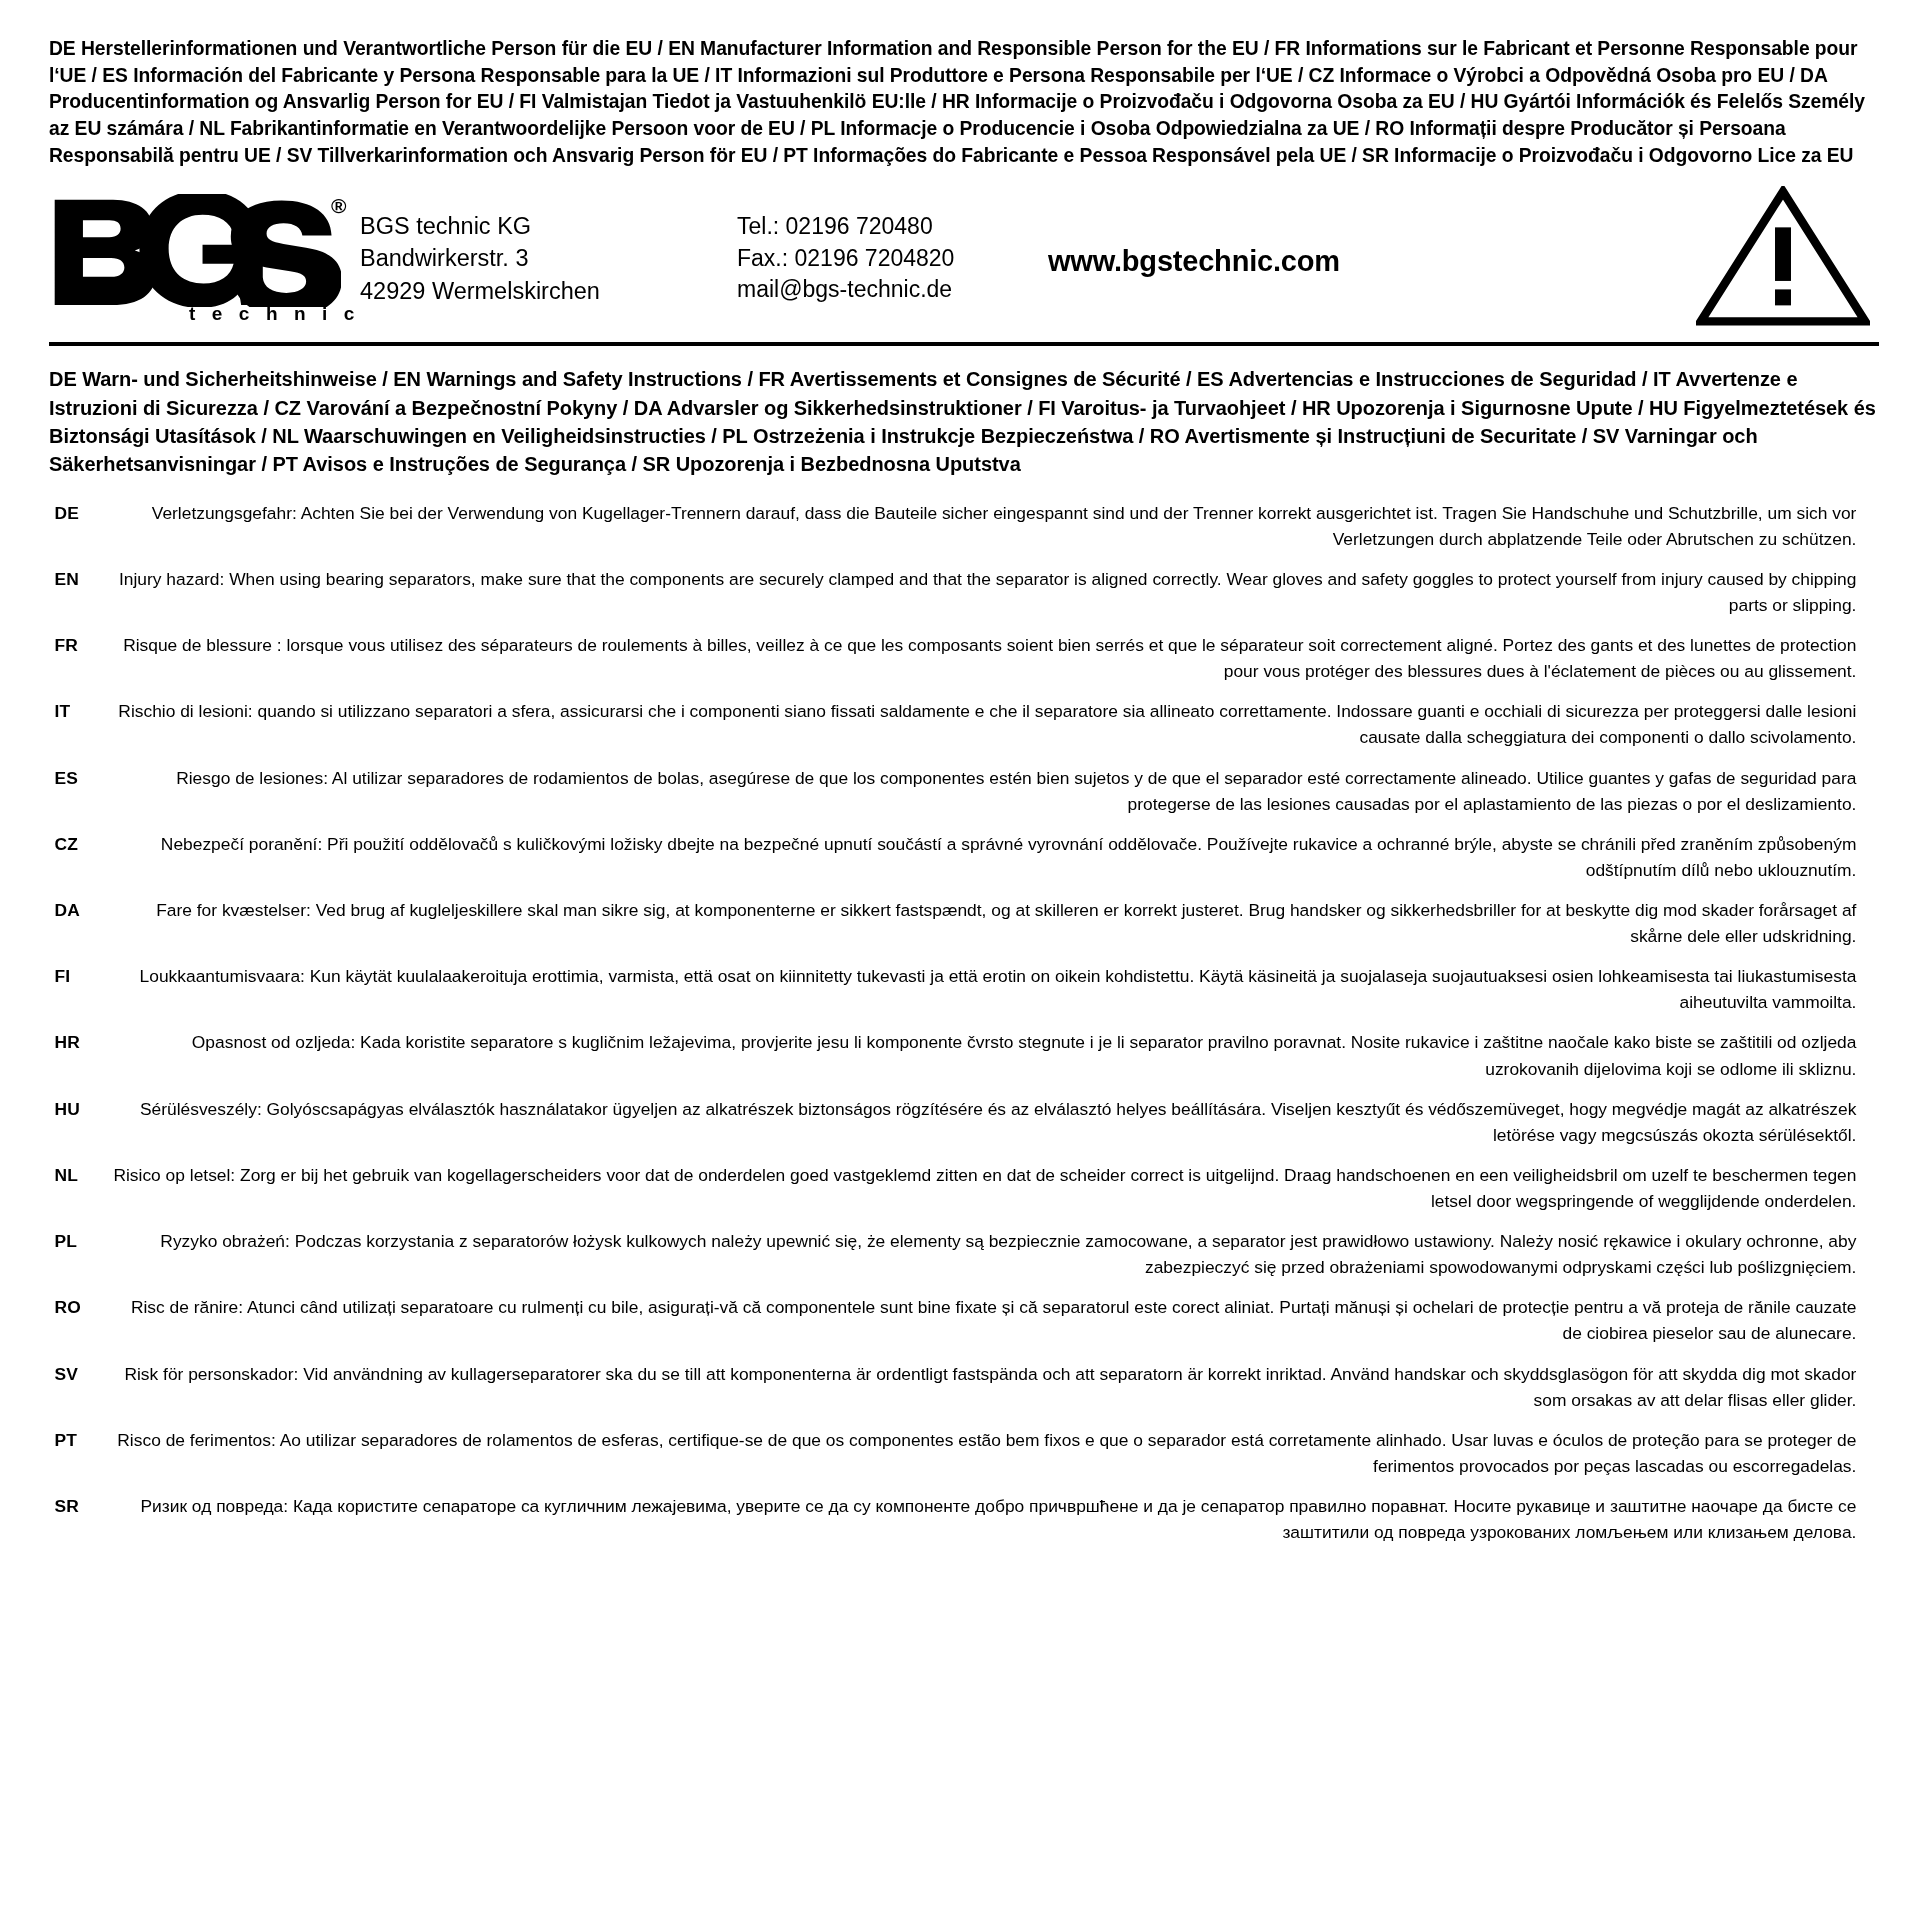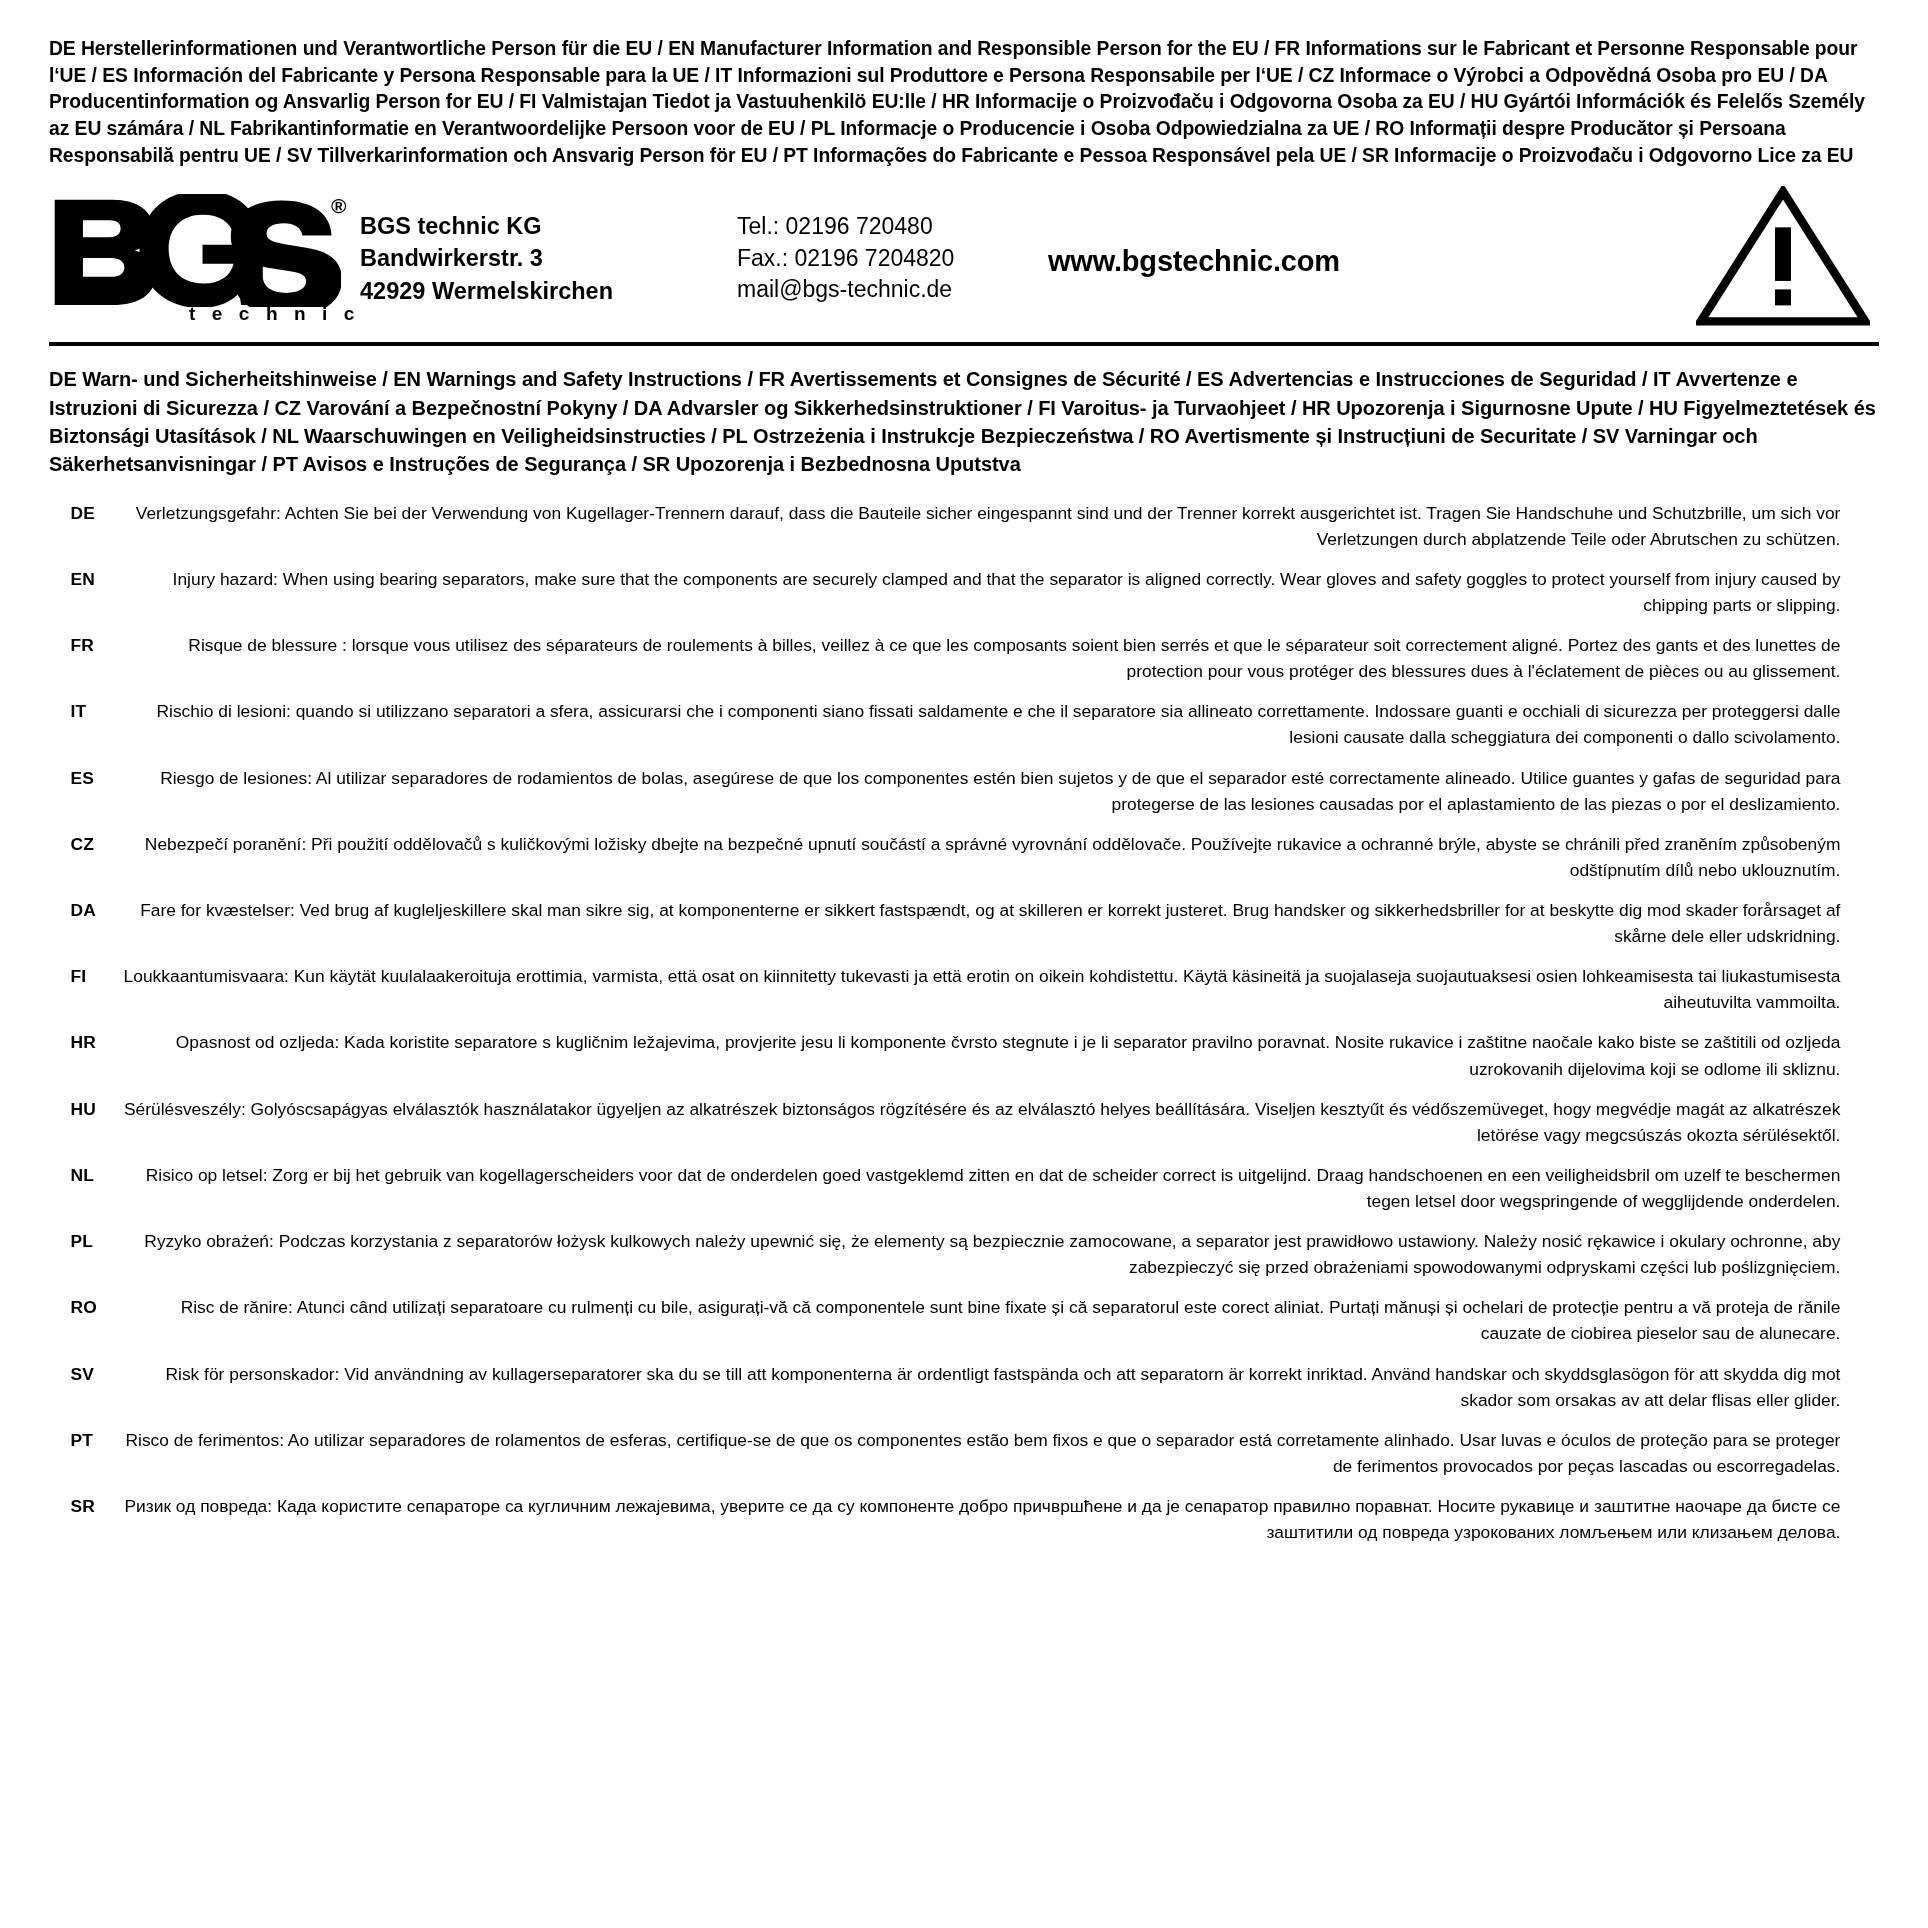--- a/index.html
+++ b/index.html
@@ -55,21 +55,20 @@
     top: 5.6px;
     left: 282px;
     font-size: 21px;
     font-weight: bold;
   }
   .addr-block {
     flex: 0 0 377px;
     font-size: 23.5px;
     line-height: 1.38;
     padding-top: 3.8px;
-    font-weight: bold;
   }
   .contact-block {
     flex: 0 0 311px;
     font-size: 23px;
     line-height: 1.38;
     padding-top: 3.8px;
   }
   .web-block {
     flex: 1 1 auto;
     text-align: left;
@@ -90,21 +89,21 @@
   .warn-heading {
     font-size: 20px;
     font-weight: bold;
     line-height: 1.42;
     letter-spacing: -0.05px;
     margin: 0 0 21px 0;
   }
 
   
   .lang-list {
-    margin: 16px;
+    margin: 0;
     padding: 0;
   }
   .lang-row {
     display: flex;
     align-items: flex-start;
     margin-bottom: 14px;
   }
   .lang-code {
     flex: 0 0 58px;
     font-size: 17.4px;

